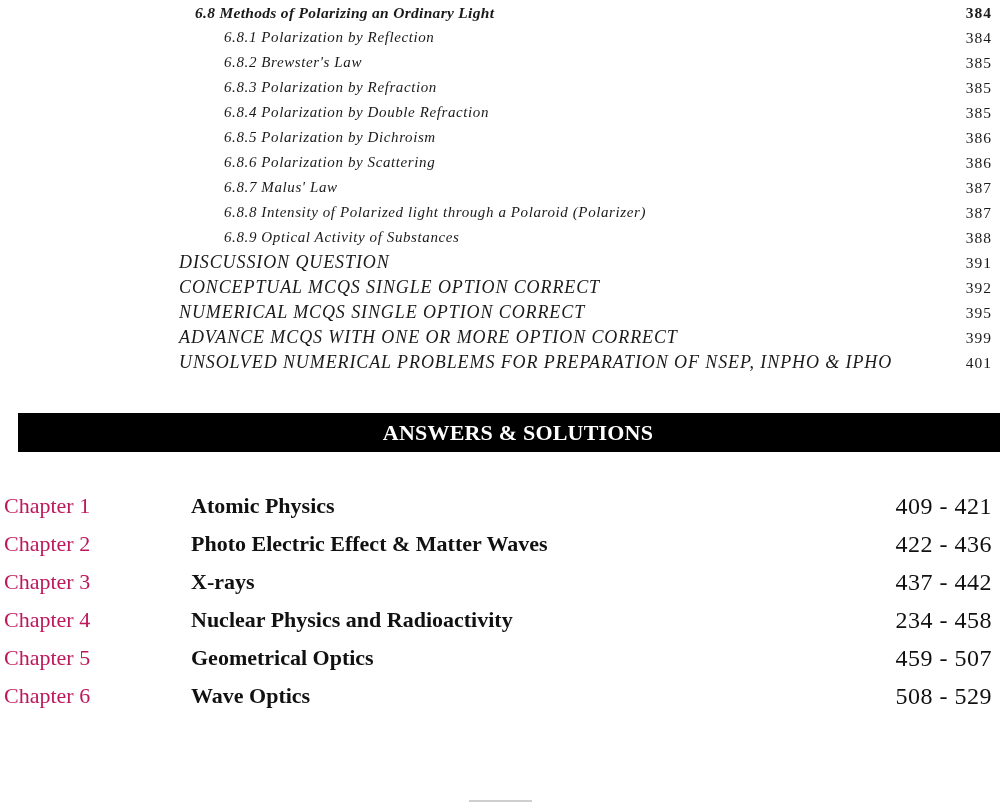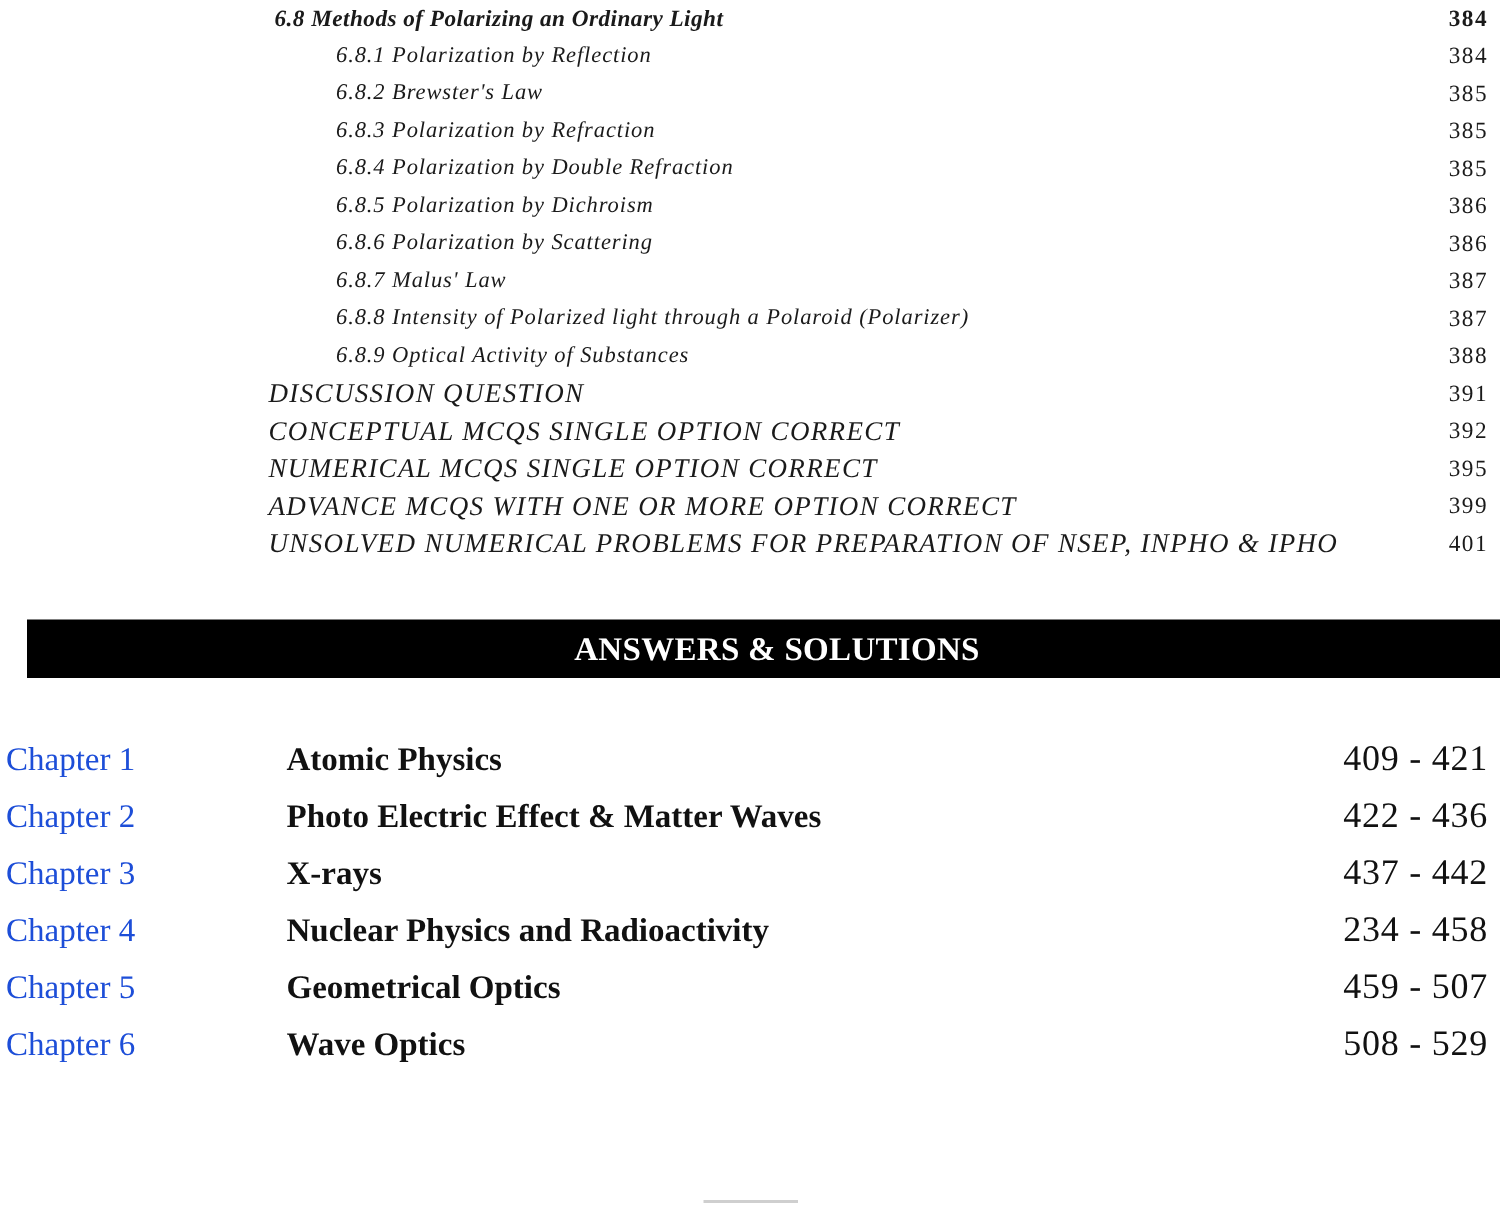--- a/index.html
+++ b/index.html
@@ -41,21 +41,21 @@
     right: 8px;
     text-align: right;
     font-size: 15.5px;
     color: #1a1a1a;
     font-style: normal;
     letter-spacing: 1px;
   }
 
   
   .lvl1 .toc-label {
-    left: 183px;
+    left: 195px;
     font-weight: bold;
     font-size: 15.5px;
   }
   .lvl1 .toc-page {
     font-weight: bold;
   }
 
   
   .lvl2 .toc-label {
     left: 224px;
@@ -104,21 +104,21 @@
     position: relative;
     height: 38px;
     line-height: 38px;
     white-space: nowrap;
   }
   .chapter-num {
     position: absolute;
     left: 4px;
     font-size: 22px;
     font-weight: normal;
-    color: #1d4ed8;
+    color: #be185d;
   }
   .chapter-title {
     position: absolute;
     left: 143px;
     font-size: 22px;
     font-weight: bold;
     color: #111111;
     margin-left: 48px;
   }
   .chapter-pages {

